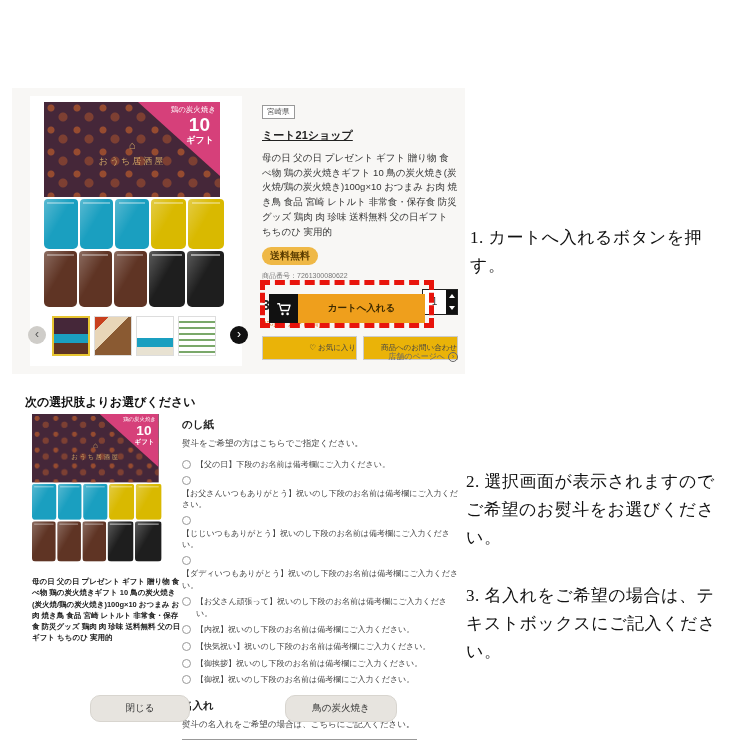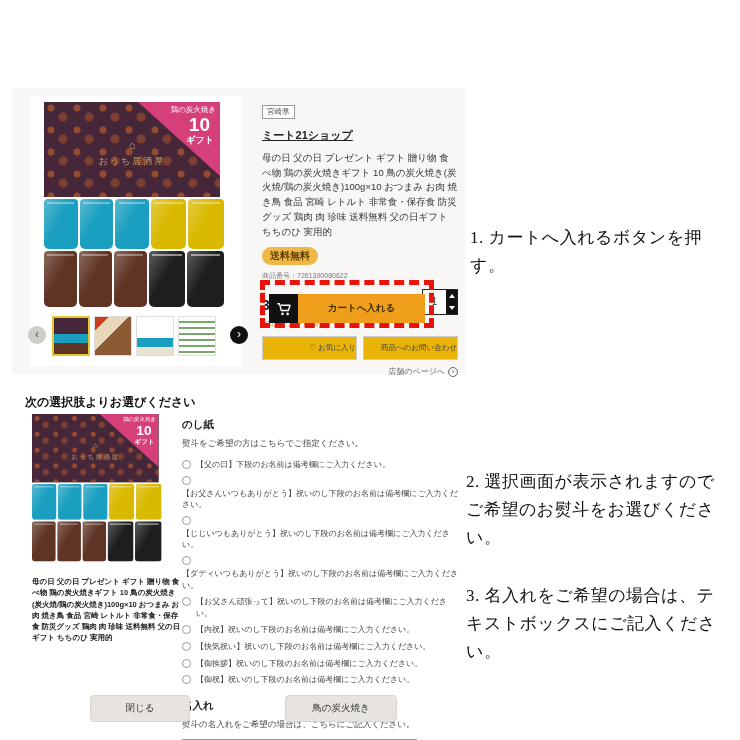--- a/index.html
+++ b/index.html
@@ -89,21 +89,21 @@
   .qty-arrows { width:11px; background:#111; display:flex; flex-direction:column; }
   .qty-arrows .arr { flex:1; position:relative; }
   .arr-up::after { content:""; position:absolute; left:2.5px; top:4px; border-left:3px solid transparent; border-right:3px solid transparent; border-bottom:4px solid #fff; }
   .arr-down::after { content:""; position:absolute; left:2.5px; bottom:4px; border-left:3px solid transparent; border-right:3px solid transparent; border-top:4px solid #fff; }
 
   .cart-highlight { position:absolute; left:248px; top:192px; width:174px; height:48px; border:5px dashed #e8140c; display:flex; align-items:flex-end; padding:0 4px; background:transparent; }
   .cart-icon-btn { width:29px; height:29px; background:#111; display:flex; align-items:center; justify-content:center; flex:0 0 auto; }
   .add-cart-btn { flex:1; height:29px; background:#ef9f1c; border:none; color:#3d2a00; font-size:9.5px; font-weight:bold; font-family:inherit; }
   .sub-btn-row { position:absolute; left:250px; top:248px; width:196px; display:flex; gap:6px; }
   .sub-btn { flex:1; border:1px solid #ccc; background:#eab308; font-size:7.5px; color:#444; padding:6px 0; text-align:right; font-family:inherit; }
-  .store-link-row { position:absolute; left:250px; top:278px; width:196px; text-align:right; font-size:8px; color:#666; }
+  .store-link-row { position:absolute; left:250px; top:263px; width:196px; text-align:right; font-size:8px; color:#666; }
   .circle-chevron { display:inline-block; width:10px; height:10px; border:1px solid #666; border-radius:50%; line-height:8px; text-align:center; font-size:8px; vertical-align:middle; margin-left:3px; }
 
   
   .select-header { position:absolute; left:25px; top:394px; font-size:12px; font-weight:bold; color:#111; }
 
   .shot2 { position:absolute; left:20px; top:410px; width:445px; height:322px; background:#fff; }
   .mini-col { position:absolute; left:12px; top:4px; width:150px; }
   .mini-visual { transform:scale(.72); transform-origin:top left; }
   .mini-desc { margin-top:-46px; font-size:7.5px; font-weight:600; line-height:1.5; color:#222; width:150px; }
 
@@ -112,21 +112,21 @@
   .sec-desc { font-size:8.5px; color:#444; margin-top:6px; }
   .opt-list { margin-top:9px; }
   .opt { display:flex; align-items:flex-start; margin-bottom:5px; font-size:8px; color:#444; line-height:1.45; }
   .radio { width:9px; height:9px; border:1px solid #999; border-radius:50%; background:#fff; flex:0 0 auto; margin-right:5px; margin-top:1px; }
   .opt.stacked { display:block; }
   .opt.stacked .radio { display:block; margin-bottom:3px; }
   .name-title { margin-top:13px; }
   .name-input { display:block; margin-top:8px; width:235px; height:21px; border:1px solid #999; background:#fff; font-family:inherit; font-size:9px; padding:0 4px; }
 
   .bottom-btns { position:absolute; left:0; bottom:10px; width:445px; }
-  .gray-btn { position:absolute; bottom:0; background:#e7e4df; border:1px solid #d8d5cf; border-radius:4px; font-size:9.5px; color:#333; padding:6px 0; text-align:center; font-family:inherit; }
+  .gray-btn { position:absolute; bottom:0; background:#e7e4df; border:1px solid #d8d5cf; border-radius:10px; font-size:9.5px; color:#333; padding:6px 0; text-align:center; font-family:inherit; }
   .close-btn { left:70px; width:100px; }
   .confirm-btn { left:265px; width:112px; }
 </style>
 </head>
 <body>
 
 <div class="page">
 
 
   <div class="shot1">

